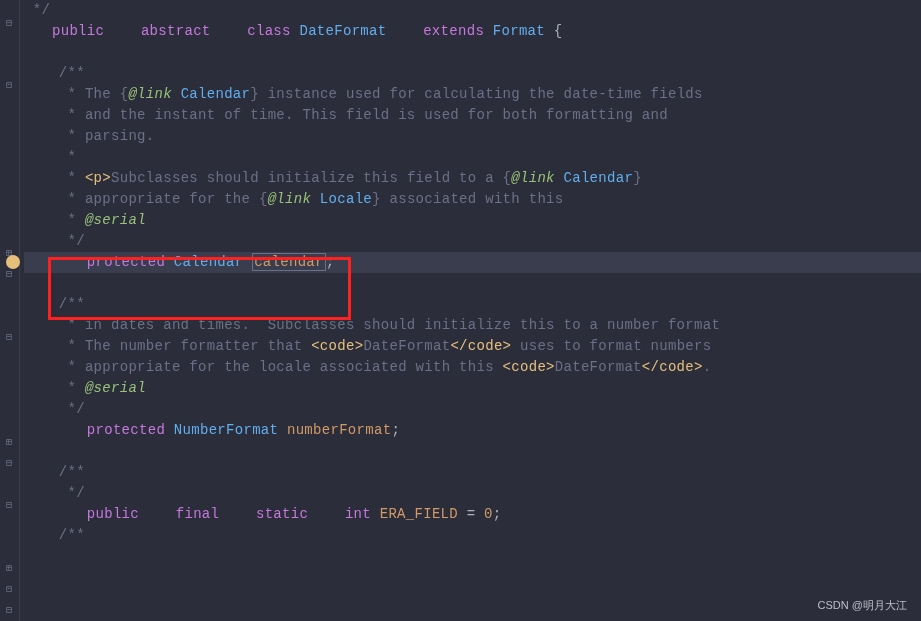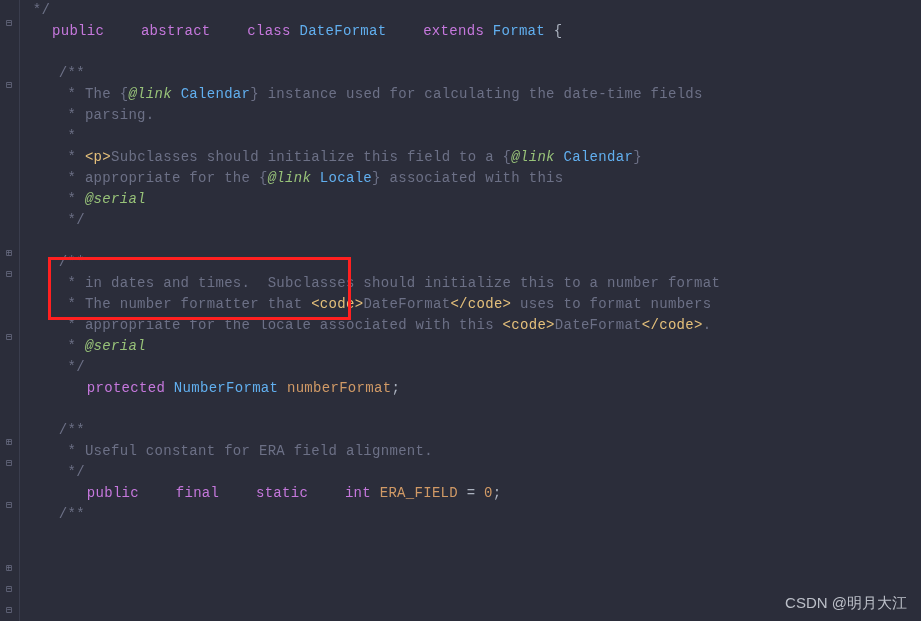--- a/index.html
+++ b/index.html
@@ -78,21 +78,21 @@
       font-size: 9px;
       color: #2b2d3a;
       text-align: center;
       line-height: 14px;
     }
     .watermark {
       position: absolute;
       bottom: 8px;
       right: 14px;
       color: #d4d8e0;
-      font-size: 15px;
+      font-size: 11px;
       font-family: Arial, sans-serif;
       opacity: 0.85;
     }
     .fold-minus::before { content: "⊟"; }
     .fold-plus::before { content: "⊞"; }
   </style>
 </head>
 <body>
 
 <div class="editor">
@@ -109,36 +109,37 @@
       <div class="gutter-icon fold-minus" style="top: 584px;"></div>
       <div class="gutter-icon fold-minus" style="top: 605px;"></div>
     </div>
   <div class="code-area" id="code-area">
     <div class="red-box" id="red-box" style="left: 28px; top: 257px; width: 303px; height: 63px;"></div>
   <div class="line"><span class="comment"> */</span></div>
       <div class="line"><span class="keyword">public </span><span class="keyword">abstract </span><span class="keyword">class </span><span class="type">DateFormat </span><span class="keyword">extends </span><span class="type">Format </span><span class="plain">{</span></div>
       <div class="line"></div>
       <div class="line"><span class="comment">    /**</span></div>
       <div class="line"><span class="comment">     * The {</span><span class="link">@link </span><span class="type">Calendar</span><span class="comment">} instance used for calculating the date-time fields</span></div>
+      <div class="line"><span class="comment">     * and the instant of time. This field is used for both formatting and</span></div>
       <div class="line"><span class="comment">     * parsing.</span></div>
       <div class="line"><span class="comment">     *</span></div>
       <div class="line"><span class="comment">     * </span><span class="tag">&lt;p&gt;</span><span class="comment">Subclasses should initialize this field to a {</span><span class="link">@link </span><span class="type">Calendar</span><span class="comment">}</span></div>
       <div class="line"><span class="comment">     * appropriate for the {</span><span class="link">@link </span><span class="type">Locale</span><span class="comment">} associated with this</span></div>
       <div class="line"><span class="comment">     * </span><span class="link">@serial</span></div>
       <div class="line"><span class="comment">     */</span></div>
+      <div class="line highlighted"><div class="warn-marker"></div><span class="plain">    </span><span class="keyword">protected </span><span class="type">Calendar </span><span class="identifier boxed">calendar</span><span class="plain">;</span></div>
       <div class="line"></div>
       <div class="line"><span class="comment">    /**</span></div>
       <div class="line"><span class="comment">     * in dates and times.  Subclasses should initialize this to a number format</span></div>
       <div class="line"><span class="comment">     * The number formatter that </span><span class="tag">&lt;code&gt;</span><span class="comment">DateFormat</span><span class="tag">&lt;/code&gt;</span><span class="comment"> uses to format numbers</span></div>
       <div class="line"><span class="comment">     * appropriate for the locale associated with this </span><span class="tag">&lt;code&gt;</span><span class="comment">DateFormat</span><span class="tag">&lt;/code&gt;</span><span class="comment">.</span></div>
       <div class="line"><span class="comment">     * </span><span class="link">@serial</span></div>
       <div class="line"><span class="comment">     */</span></div>
       <div class="line"><span class="plain">    </span><span class="keyword">protected </span><span class="type">NumberFormat </span><span class="identifier">numberFormat</span><span class="plain">;</span></div>
       <div class="line"></div>
       <div class="line"><span class="comment">    /**</span></div>
-      <div class="line"><span class="comment">     * Useful constant for ERA field alignment.</span></div>
       <div class="line"><span class="comment">     */</span></div>
       <div class="line"><span class="plain">    </span><span class="keyword">public </span><span class="keyword">final </span><span class="keyword">static </span><span class="keyword">int </span><span class="identifier">ERA_FIELD </span><span class="plain">= </span><span class="number">0</span><span class="plain">;</span></div>
       <div class="line"><span class="comment">    /**</span></div>
     </div>
 </div>
 
 <div class="watermark">CSDN @明月大江</div>
 
 </body></html>

